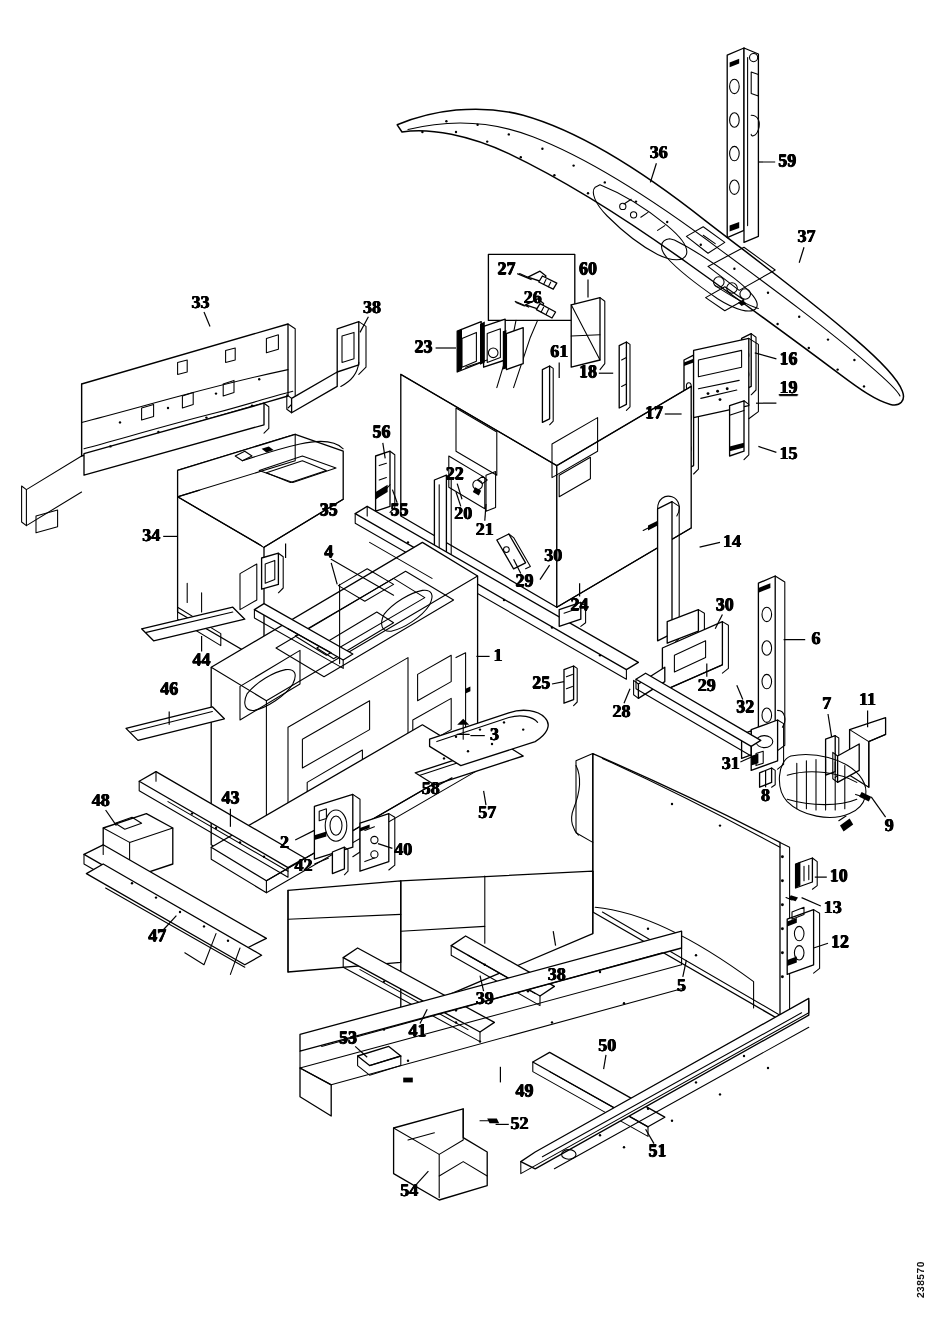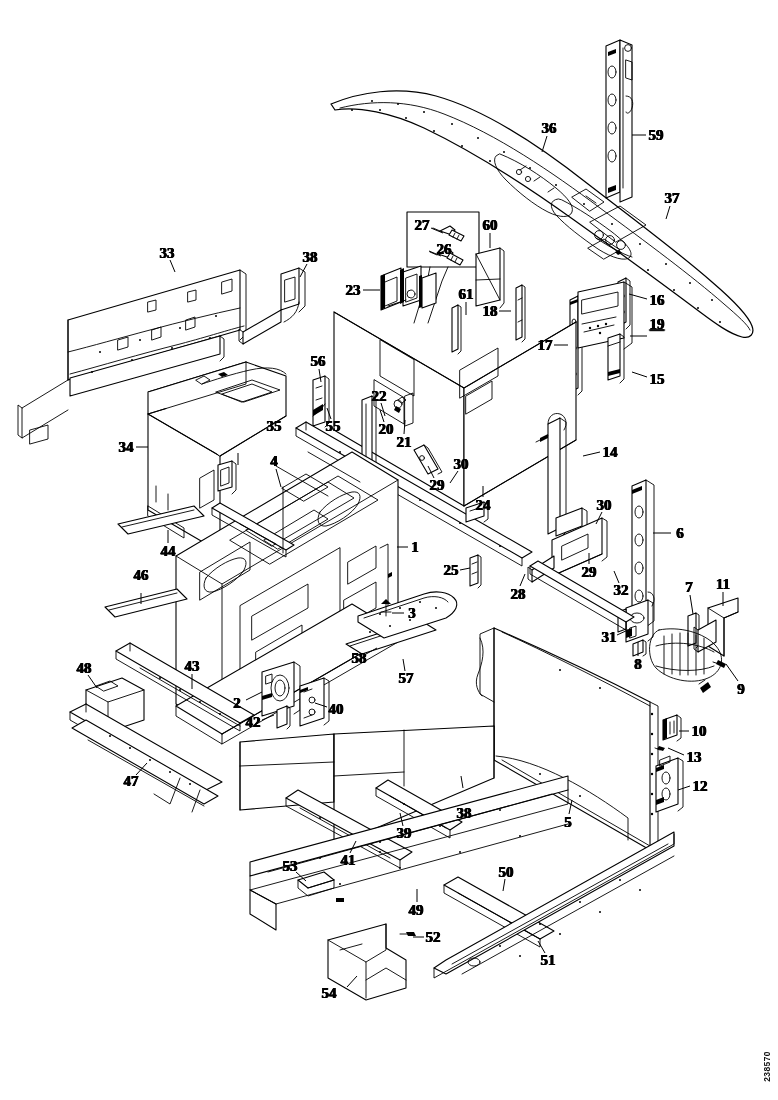--- a/index.html
+++ b/index.html
@@ -768,26 +768,26 @@
       <div class="lbl" style="left: 404px; top: 833px;">39</div>
       <div class="lbl" style="left: 336px; top: 709px;">40</div>
       <div class="lbl" style="left: 348px; top: 860px;">41</div>
       <div class="lbl" style="left: 253px; top: 722px;">42</div>
       <div class="lbl" style="left: 192px; top: 666px;">43</div>
       <div class="lbl" style="left: 168px; top: 551px;">44</div>
       <div class="lbl" style="left: 310px; top: 257px;">38</div>
       <div class="lbl" style="left: 141px; top: 575px;">46</div>
       <div class="lbl" style="left: 131px; top: 781px;">47</div>
       <div class="lbl" style="left: 84px; top: 668px;">48</div>
-      <div class="lbl" style="left: 416px; top: 910px; font-family: Liberation Serif, serif;">49</div>
+      <div class="lbl" style="left: 437px; top: 910px; font-family: Liberation Serif, serif;">49</div>
       <div class="lbl" style="left: 506px; top: 872px;">50</div>
       <div class="lbl" style="left: 548px; top: 960px;">51</div>
       <div class="lbl" style="left: 433px; top: 937px;">52</div>
       <div class="lbl" style="left: 290px; top: 866px;">53</div>
-      <div class="lbl" style="left: 329px; top: 993px;">54</div>
+      <div class="lbl" style="left: 341px; top: 993px;">54</div>
       <div class="lbl" style="left: 333px; top: 426px;">55</div>
       <div class="lbl" style="left: 318px; top: 361px;">56</div>
       <div class="lbl" style="left: 406px; top: 678px;">57</div>
       <div class="lbl" style="left: 359px; top: 658px;">58</div>
       <div class="lbl" style="left: 656px; top: 135px;">59</div>
       <div class="lbl" style="left: 490px; top: 225px;">60</div>
       <div class="lbl" style="left: 466px; top: 294px;">61</div>
     </div>
 
   <div id="docid">238570</div>

